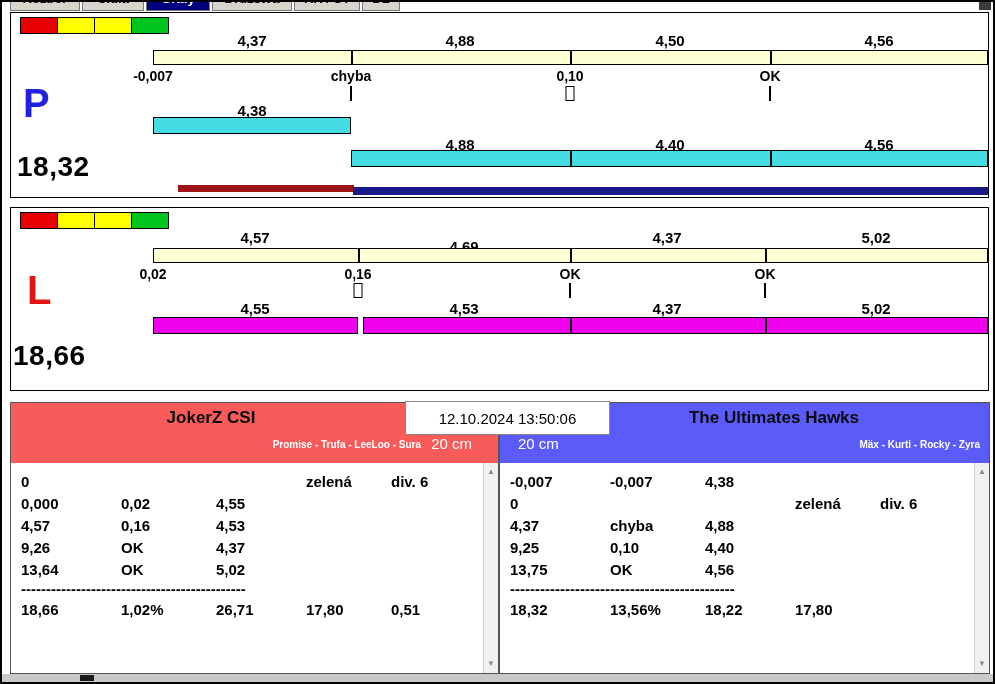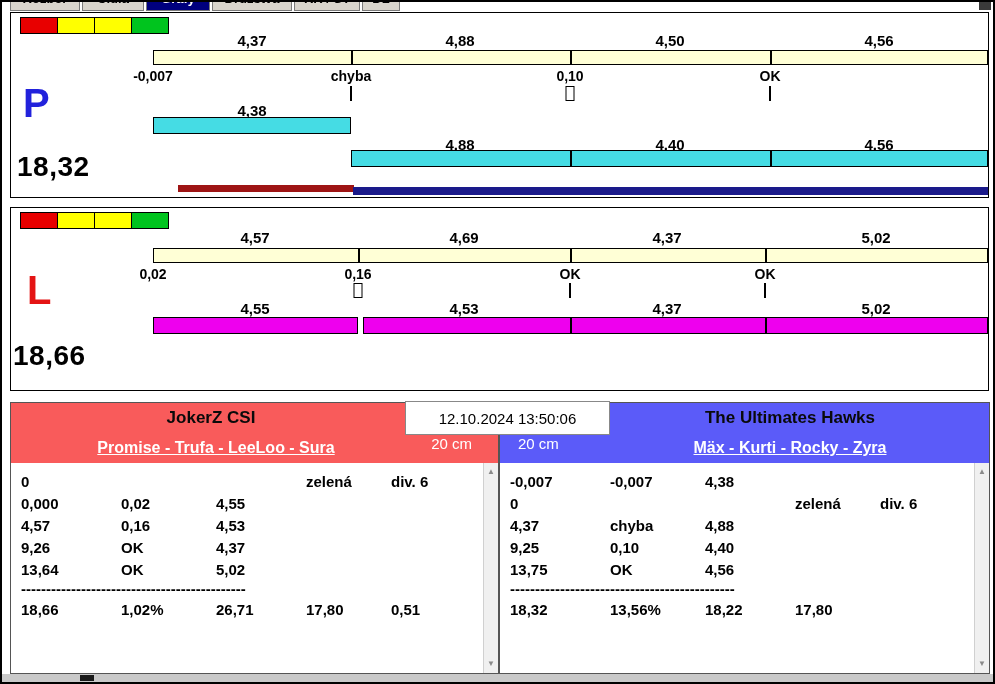--- a/index.html
+++ b/index.html
@@ -46,22 +46,22 @@
 
   
   .team { position:absolute; top:400px; height:272px; border:1px solid #555; box-sizing:border-box; background:#fff; }
   #teamLeft  { left:8px;   width:489px; }
   #teamRight { left:497px; width:491px; }
   .thead { position:absolute; top:0; left:0; right:0; height:60px; }
   #teamLeft  .thead { background:var(--team-left-bg,#f95b5b); }
   #teamRight .thead { background:var(--team-right-bg,#5b5bf9); }
   .tname { position:absolute; top:5px; font-size:17px; font-weight:bold; color:#0a0a0a; text-align:center; white-space:nowrap; }
   #teamLeft  .tname { left:0;     width:400px; }
-  #teamRight .tname { left:100px; width:380px; }
-  .tmembers { position:absolute; top:36px; font-size:16px; font-weight:bold; color:#fff; text-align:center; white-space:nowrap;text-decoration:underline; }
+  #teamRight .tname { left:84px; width:380px; }
+  .tmembers { position:absolute; top:36px; font-size:10px; font-weight:bold; color:#fff; text-align:right; white-space:nowrap; }
   #teamLeft  .tmembers { left:0;     width:410px; }
   #teamRight .tmembers { left:100px; width:380px; }
   .tcat { position:absolute; top:32px; font-size:15px; font-weight:normal; color:#fff; white-space:nowrap; }
   #teamLeft  .tcat { right:26px; }
   #teamRight .tcat { left:18px; }
   .datebox {
     position:absolute; left:403px; top:399px; width:205px; height:34px; z-index:5;
     background:#fff; border:1px solid #888; box-sizing:border-box;
     display:flex; align-items:center; justify-content:center; font-size:15px;
   }
@@ -149,21 +149,21 @@
     <div class="navybar" style="left:342px;top:174px;width:635px;height:8px"></div>
   </div>
 
   <div class="gpanel" id="panelL">
     <div class="sq red" style="left:9px"></div>
     <div class="sq yellow" style="left:46px"></div>
     <div class="sq yellow" style="left:83px"></div>
     <div class="sq green" style="left:120px"></div>
 
     <div class="segval" style="left:244px;top:21px">4,57</div>
-    <div class="segval" style="left:453px;top:21px">4,69</div>
+    <div class="segval" style="left:453px;top:30px">4,69</div>
     <div class="segval" style="left:656px;top:21px">4,37</div>
     <div class="segval" style="left:865px;top:21px">5,02</div>
 
     <div class="cream" style="left:142px;top:40px;width:835px">
       <i class="bardiv" style="left:204px"></i>
       <i class="bardiv" style="left:416px"></i>
       <i class="bardiv" style="left:611px"></i>
     </div>
 
     <div class="ticklabel" style="left:142px;top:58px">0,02</div>

